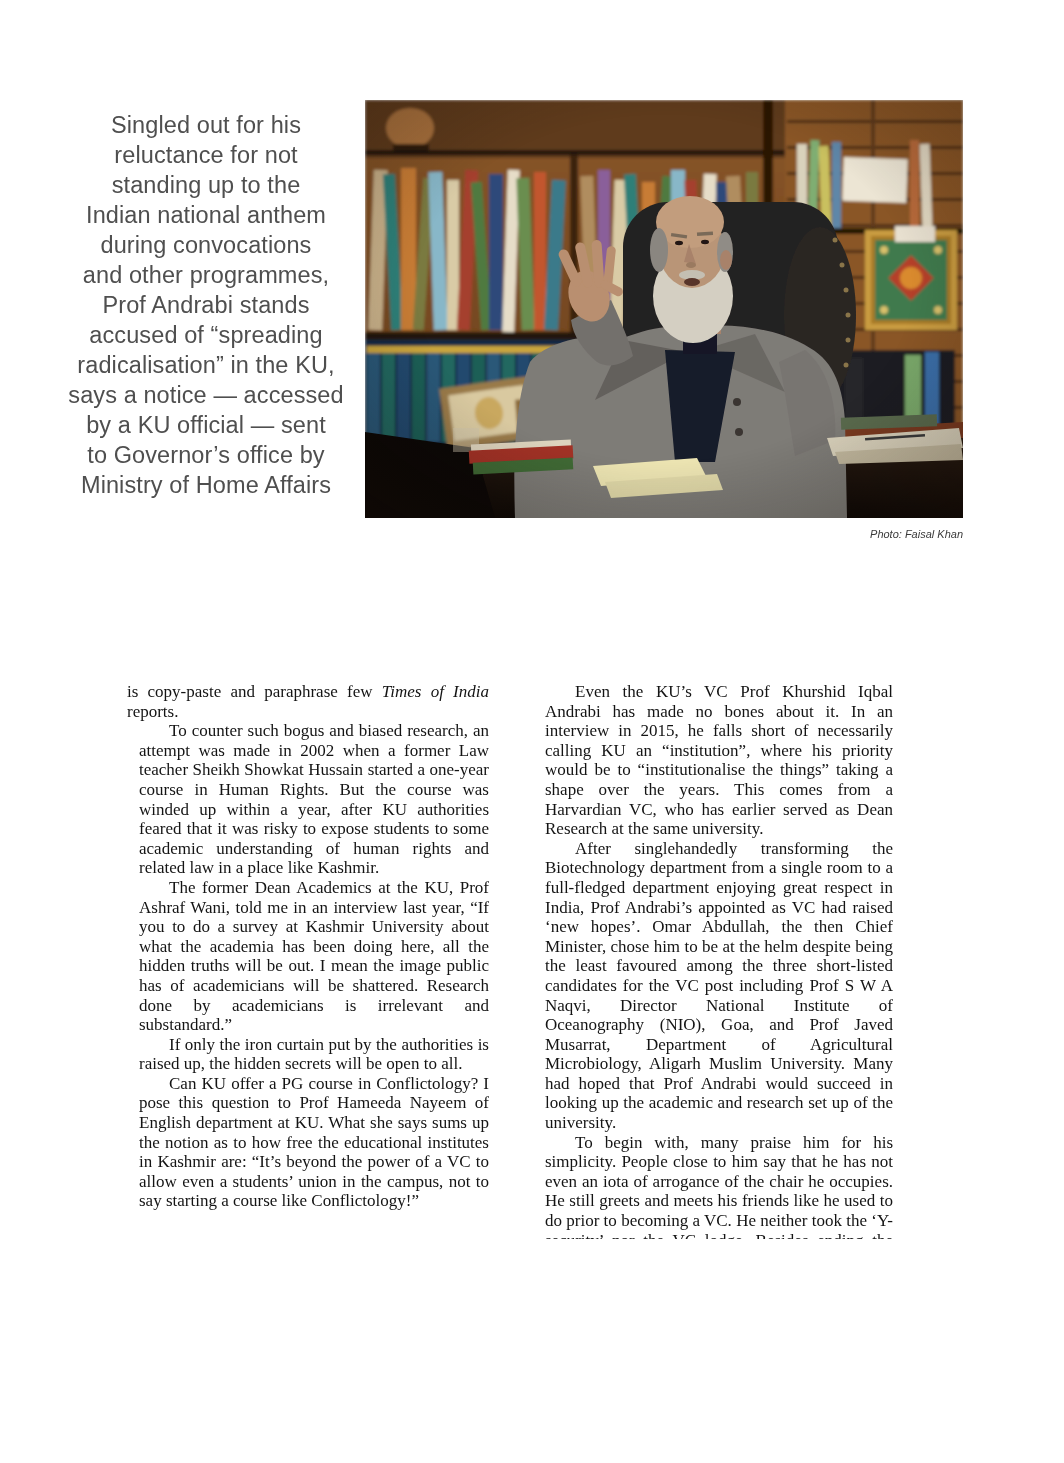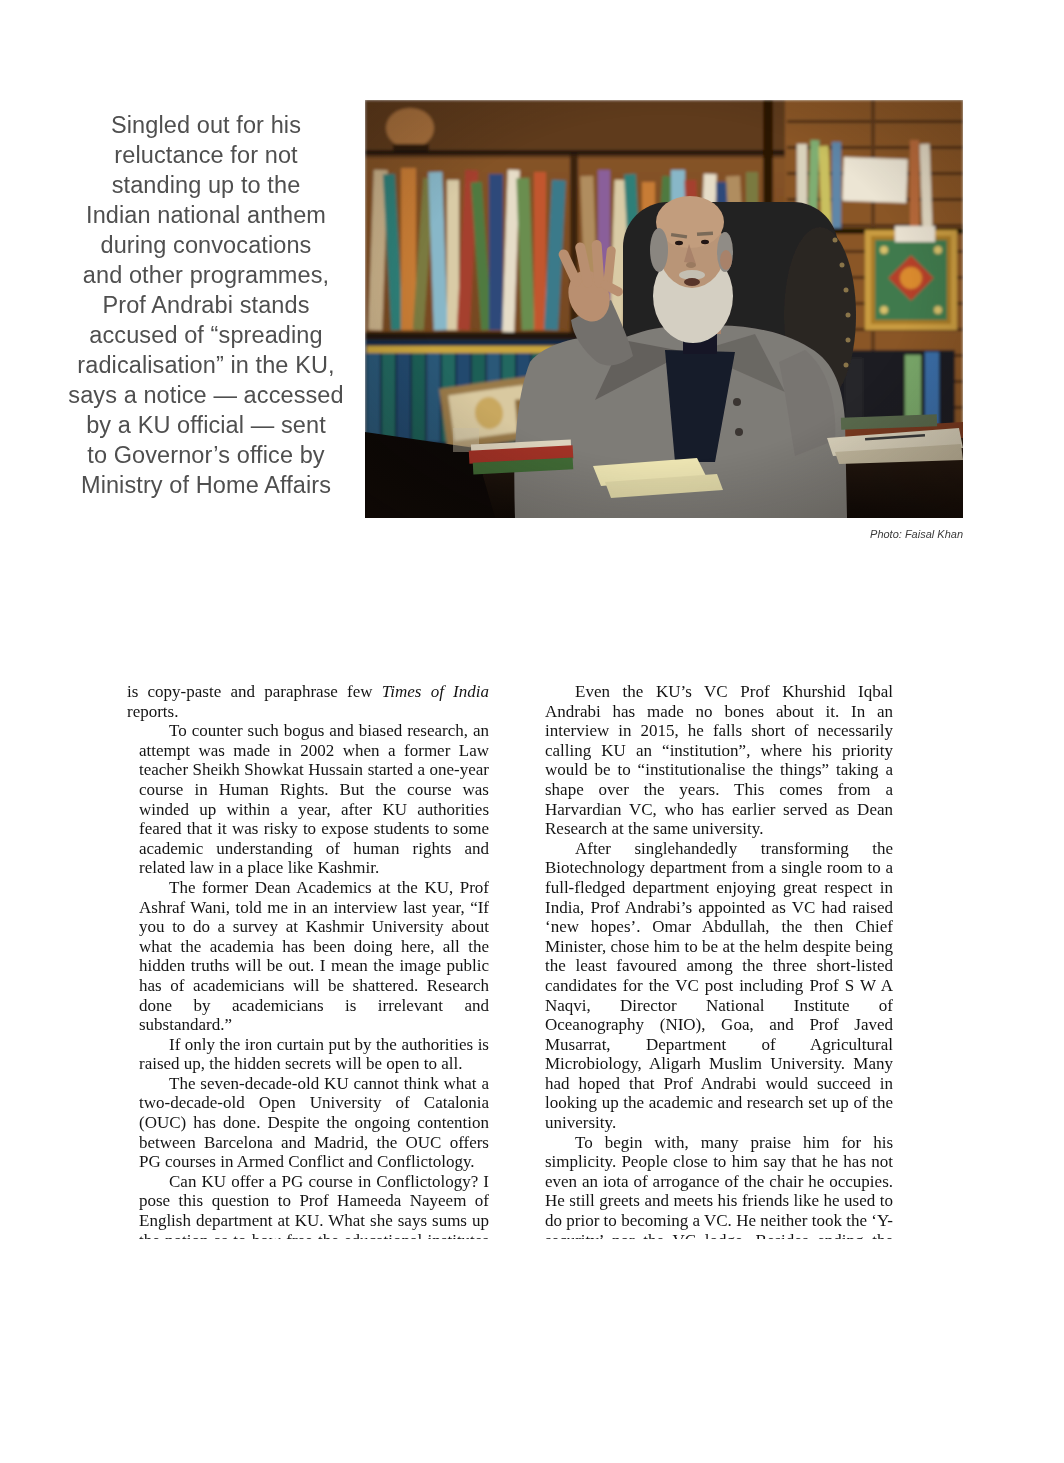--- a/index.html
+++ b/index.html
@@ -273,21 +273,20 @@
   <div class="caption">
     <div class="credit">Photo: Faisal Khan</div>
   </div>
 
   <div class="columns">
     <div class="col" lang="en">
         <p class="para"><span>is copy-paste and paraphrase few </span><span class="it">Times of India</span><span> reports.</span></p>
         <p class="para indent"><span>To counter such bogus and biased research, an attempt was made in 2002 when a former Law teacher Sheikh Showkat Hussain started a one-year course in Human Rights. But the course was winded up within a year, after KU authorities feared that it was risky to expose students to some academic understanding of human rights and related law in a place like Kashmir.</span></p>
         <p class="para indent"><span>The former Dean Academics at the KU, Prof Ashraf Wani, told me in an interview last year, “If you to do a survey at Kashmir University about what the academia has been doing here, all the hidden truths will be out. I mean the image public has of academicians will be shattered. Research done by academicians is irrelevant and substandard.”</span></p>
         <p class="para indent"><span>If only the iron curtain put by the authorities is raised up, the hidden secrets will be open to all.</span></p>
-        <p class="para indent"><span>The seven-decade-old KU cannot think what a two-decade-old Open University of Catalonia (OUC) has done. Despite the ongoing contention between Barcelona and Madrid, the OUC offers PG courses in Armed Conflict and Conflictology.</span></p>
         <p class="para indent"><span>Can KU offer a PG course in Conflictology? I pose this question to Prof Hameeda Nayeem of English department at KU. What she says sums up the notion as to how free the educational institutes in Kashmir are: “It’s beyond the power of a VC to allow even a students’ union in the campus, not to say starting a course like Conflictology!”</span></p>
       </div>
     <div class="col" lang="en">
         <p class="para indent"><span>Even the KU’s VC Prof Khurshid Iqbal Andrabi has made no bones about it. In an interview in 2015, he falls short of necessarily calling KU an “institution”, where his priority would be to “institutionalise the things” taking a shape over the years. This comes from a Harvardian VC, who has earlier served as Dean Research at the same university.</span></p>
         <p class="para indent"><span>After singlehandedly transforming the Biotechnology department from a single room to a full-fledged department enjoying great respect in India, Prof Andrabi’s appointed as VC had raised ‘new hopes’. Omar Abdullah, the then Chief Minister, chose him to be at the helm despite being the least favoured among the three short-listed candidates for the VC post including Prof S W A Naqvi, Director National Institute of Oceanography (NIO), Goa, and Prof Javed Musarrat, Department of Agricultural Microbiology, Aligarh Muslim University. Many had hoped that Prof Andrabi would succeed in looking up the academic and research set up of the university.</span></p>
         <p class="para indent"><span>To begin with, many praise him for his simplicity. People close to him say that he has not even an iota of arrogance of the chair he occupies. He still greets and meets his friends like he used to do prior to becoming a VC. He neither took the ‘Y-security’ nor the VC lodge. Besides ending the ‘Eid Salaam’ culture, he regularised 362 ‘helpers’ that was a baggage from the previous tenure of “corrupt” VCs like Riyaz Punjabi. After abolishing winter vacations in 2015, Prof Andrabi proudly</span></p>
       </div>
   </div>
 
   <div class="footer-rule"></div>

